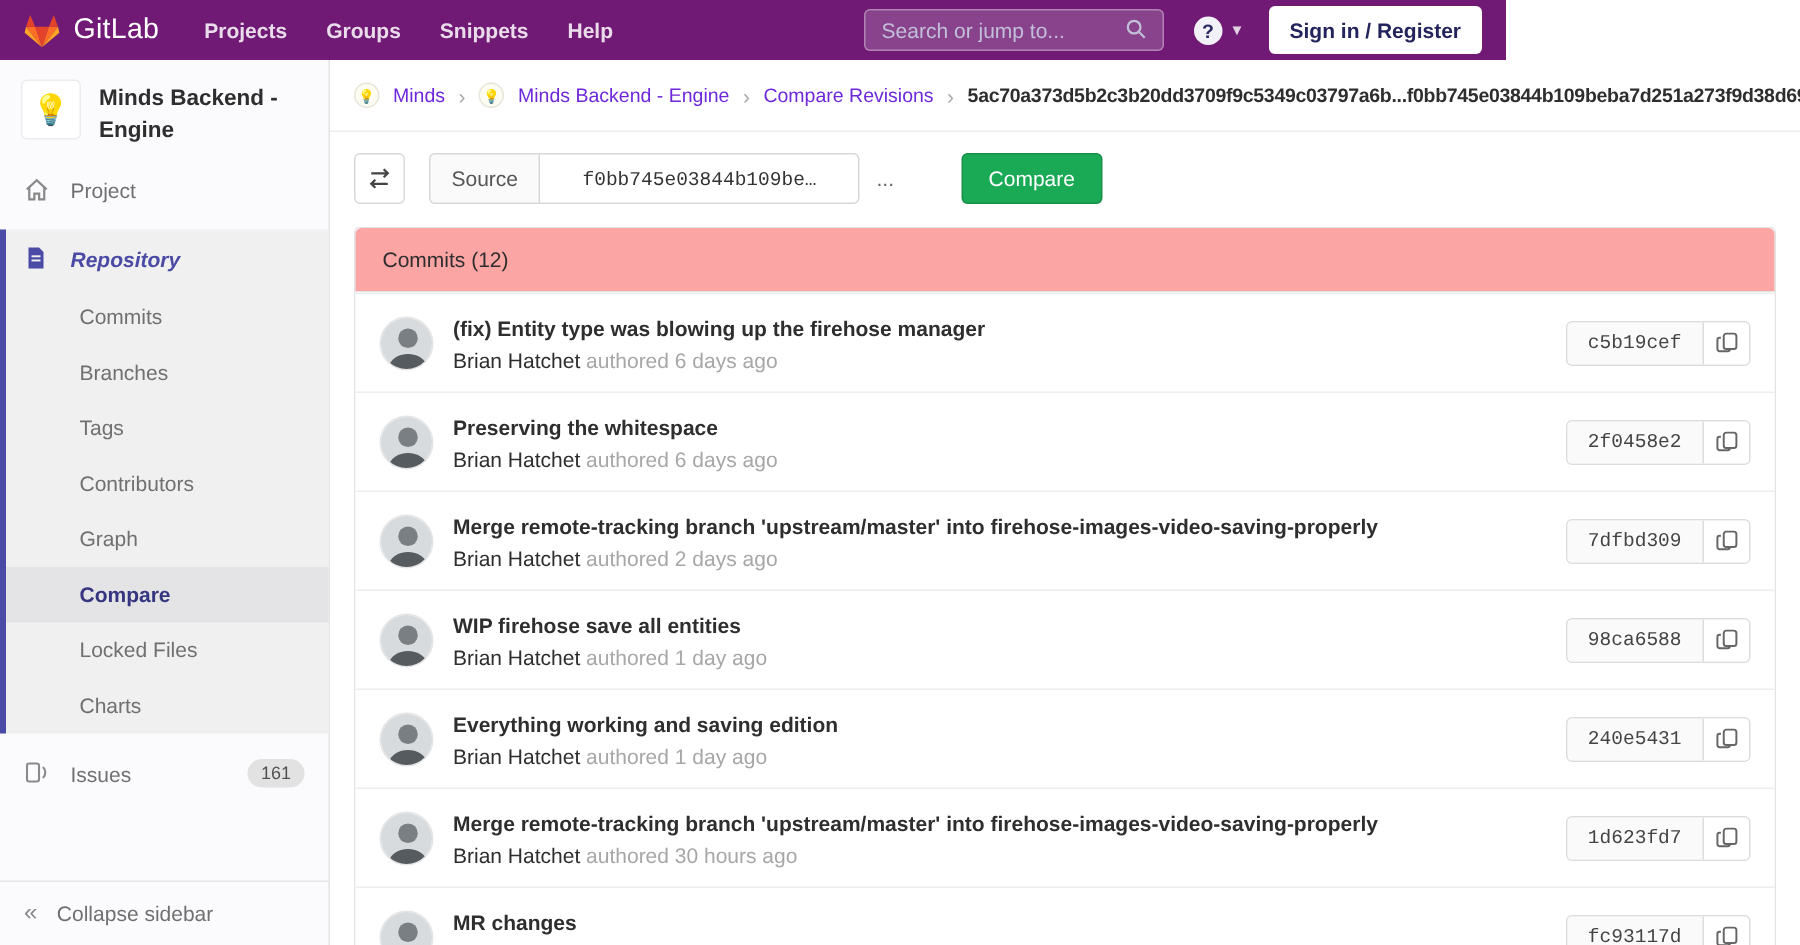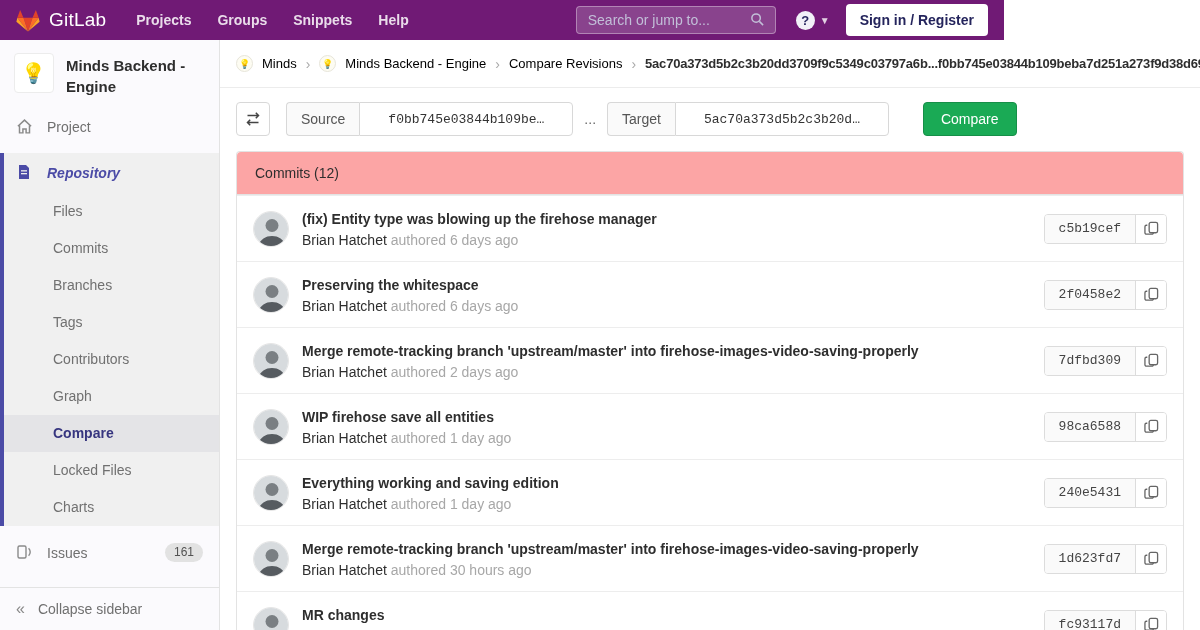--- a/index.html
+++ b/index.html
@@ -76,21 +76,21 @@
   }
   .collapse-glyph { font-size:16px; color:#888; line-height:14px; }
 
   
   .main { position:absolute; top:40px; left:220px; right:0; bottom:0; background:#fff; overflow:hidden; }
 
   .breadcrumb {
     height:48px; display:flex; align-items:center; gap:9px; padding:0 16px;
     border-bottom:1px solid #ececec; font-size:13px; color:#707070; white-space:nowrap; overflow:hidden;
   }
-  .crumb-link { color:#000000; cursor:pointer; text-decoration:none; }
+  .crumb-link { color:#6d28d9; cursor:pointer; text-decoration:none; }
   .crumb-avatar {
     width:17px; height:17px; border-radius:50%; background:#fdfcf2; border:1px solid #e7e5da;
     font-size:9px; display:flex; align-items:center; justify-content:center; flex:none;
   }
   .crumb-sep { color:#a9a9a9; font-size:14px; }
   .crumb-current { font-weight:700; color:#2e2e2e; letter-spacing:-.2px; }
 
   .compare-form { display:flex; align-items:center; padding:14px 16px 15px 16px; }
   .swap-btn {
     width:34px; height:34px; background:#fff; border:1px solid #d8d8d8; border-radius:4px;
@@ -205,21 +205,20 @@
     <div class="repo-header">
       <span class="icon18">
         <svg viewBox="0 0 16 16" width="16" height="16">
           <path fill="#4b4ba6" d="M3 1h7l3 3v11H3z"></path>
           <rect x="5" y="6.2" width="6" height="1.3" fill="#f0f0f0"></rect>
           <rect x="5" y="9" width="6" height="1.3" fill="#f0f0f0"></rect>
         </svg>
       </span>
       <span>Repository</span>
     </div>
-    <div class="repo-item">Files</div>
     <div class="repo-item">Commits</div>
     <div class="repo-item">Branches</div>
     <div class="repo-item">Tags</div>
     <div class="repo-item">Contributors</div>
     <div class="repo-item">Graph</div>
     <div class="repo-item active">Compare</div>
     <div class="repo-item">Locked Files</div>
     <div class="repo-item">Charts</div>
   </div>
 
@@ -261,24 +260,20 @@
           <path d="M2.5 4.5h11M10.8 1.8l2.7 2.7-2.7 2.7"></path>
           <path d="M13.5 11.5h-11M5.2 8.8 2.5 11.5l2.7 2.7"></path>
         </svg>
       </span>
     </button>
     <div class="input-group">
       <span class="ig-addon">Source</span>
       <input class="ig-input" value="f0bb745e03844b109be…" style="">
     </div>
     <span class="ellipsis-sep">...</span>
-    <div class="input-group">
-      <span class="ig-addon">Target</span>
-      <input class="ig-input" value="5ac70a373d5b2c3b20d…" style="">
-    </div>
     <button class="compare-btn">Compare</button>
   </div>
 
   <section class="commits-panel">
     <div class="panel-head">Commits (12)</div>
 
     <div class="commit-row">
       <div class="commit-avatar">
         <svg viewBox="0 0 36 36" width="36" height="36">
             <rect width="36" height="36" fill="#d7dbde"></rect>

